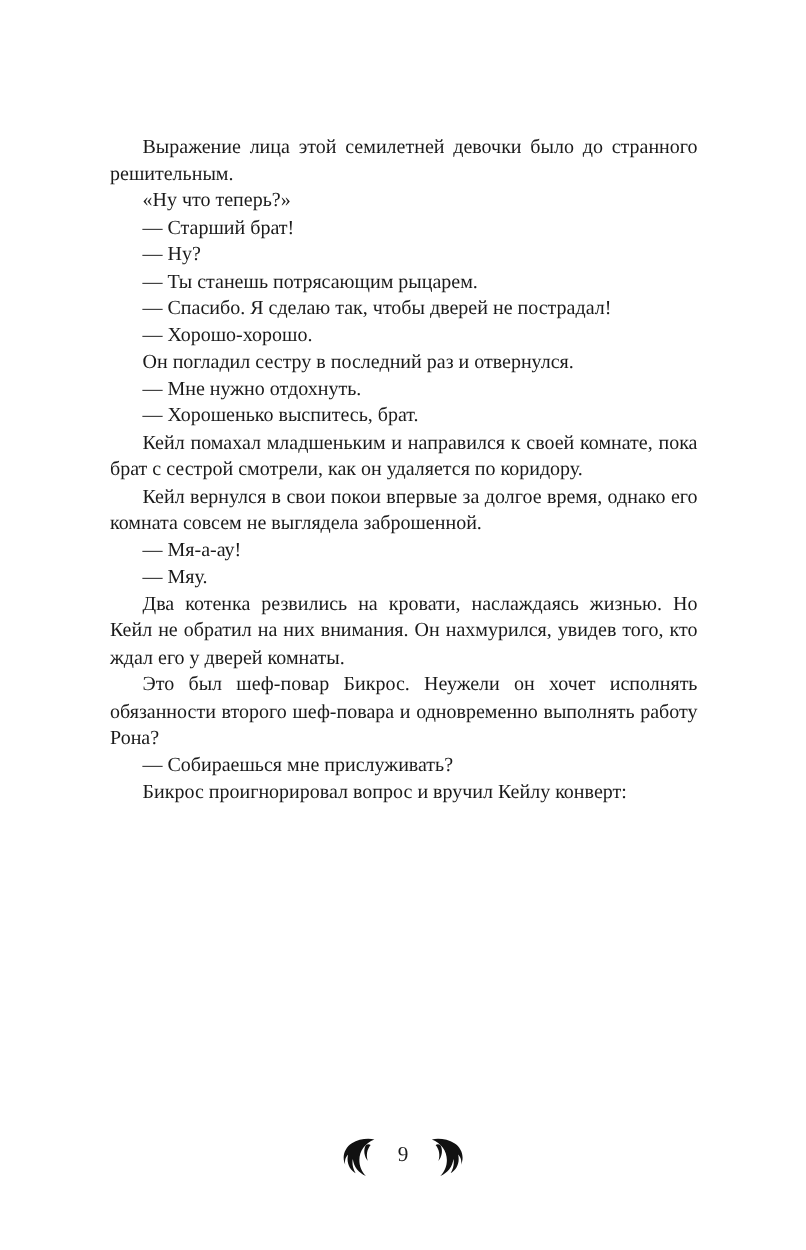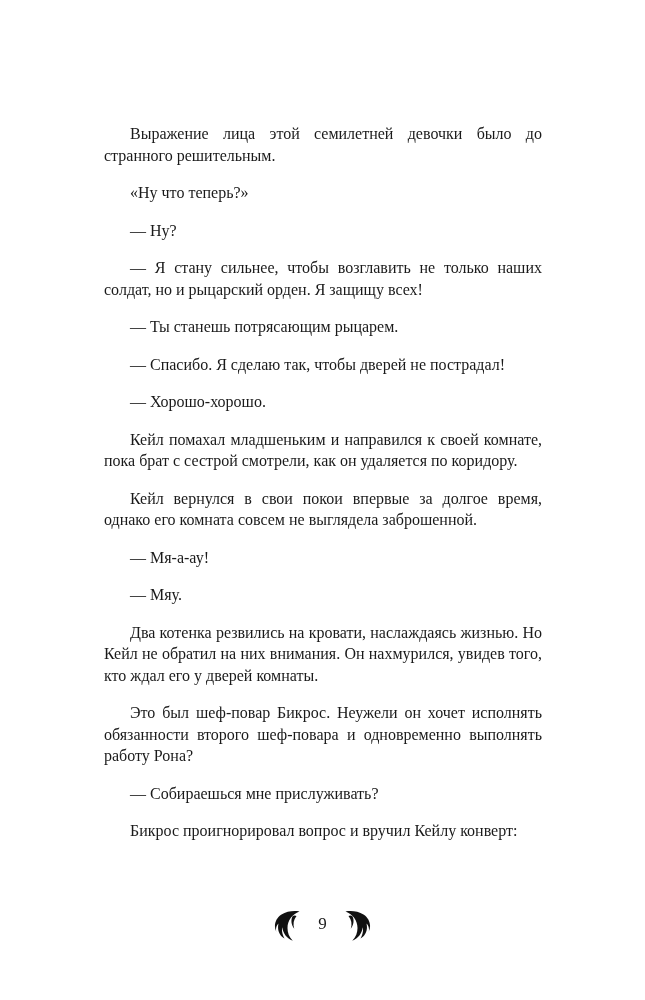--- a/index.html
+++ b/index.html
@@ -27,21 +27,21 @@
     left: 88px;
     top: 107px;
     width: 470px;
     font-size: 16px;
     line-height: 21.5px;
     text-align: justify;
     hyphens: auto;
     -webkit-hyphens: auto;
   }
   .text-block p.para {
-    margin: 16px;
+    margin: 0;
     padding: 0;
     text-indent: 26px;
   }
   .footer {
     position: absolute;
     left: 0;
     bottom: 58px;
     width: 645px;
     display: flex;
     align-items: center;
@@ -70,25 +70,28 @@
 </style>
 </head>
 <body>
 
 <div class="page">
 
   <div class="text-block">
 
   <p class="para">Выражение лица этой семилетней девочки было до странного решительным.</p>
       <p class="para">«Ну что теперь?»</p>
+      <p class="para">— Старший брат!</p>
       <p class="para">— Ну?</p>
-      <p class="para">— Я стану сильнее, чтобы возглавить не только наших солдат, но и рыцарский орден. Я защищу всех!</p>
       <p class="para">— Ты станешь потрясающим рыцарем.</p>
       <p class="para">— Спасибо. Я сделаю так, чтобы дверей не пострадал!</p>
       <p class="para">— Хорошо-хорошо.</p>
+      <p class="para">Он погладил сестру в последний раз и отвернулся.</p>
+      <p class="para">— Мне нужно отдохнуть.</p>
+      <p class="para">— Хорошенько выспитесь, брат.</p>
       <p class="para">Кейл помахал младшеньким и направился к своей комнате, пока брат с сестрой смотрели, как он удаляется по коридору.</p>
       <p class="para">Кейл вернулся в свои покои впервые за долгое время, однако его комната совсем не выглядела заброшенной.</p>
       <p class="para">— Мя-а-ау!</p>
       <p class="para">— Мяу.</p>
       <p class="para">Два котенка резвились на кровати, наслаждаясь жизнью. Но Кейл не обратил на них внимания. Он нахмурился, увидев того, кто ждал его у дверей комнаты.</p>
       <p class="para">Это был шеф-повар Бикрос. Неужели он хочет исполнять обязанности второго шеф-повара и одновременно выполнять работу Рона?</p>
       <p class="para">— Собираешься мне прислуживать?</p>
       <p class="para">Бикрос проигнорировал вопрос и вручил Кейлу конверт:</p>
     </div>
 

